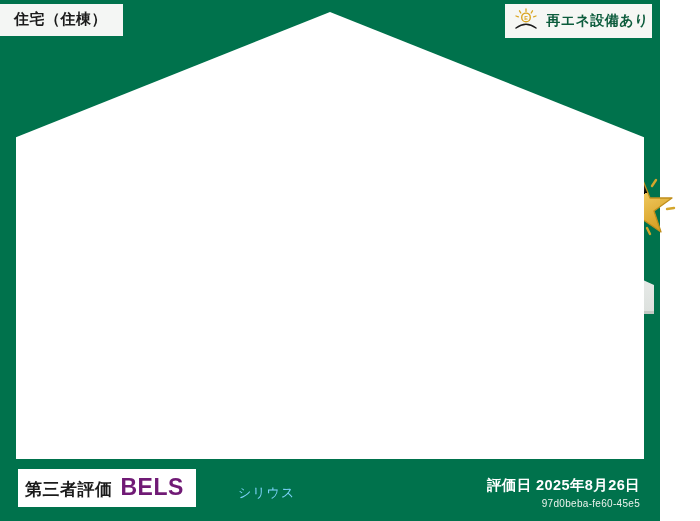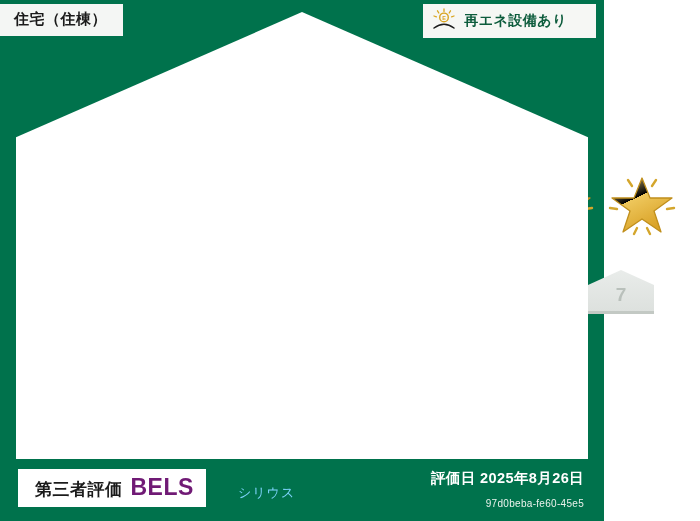--- a/index.html
+++ b/index.html
@@ -4,39 +4,39 @@
 <style>
   * { box-sizing: border-box; margin: 0; padding: 0; }
   body {
     width: 700px; height: 521px;
     font-family: "Liberation Sans", "DejaVu Sans", sans-serif;
     background: #ffffff;
     overflow: hidden;
   }
   #label-root {
     position: relative;
-    width: 604px; height: 521px;
+    width: 660px; height: 521px;
     background: #00724c;
   }
 
   
   .cat-chip {
     position: absolute; left: 0; top: 4px;
     background: #f4f6f4;
     padding: 6px 16px 7px 14px;
     font-size: 15px; font-weight: bold; color: #1b1b1b;
     letter-spacing: 0.5px;
     z-index: 6;
   }
 
   
   .reneng-badge {
     position: absolute; right: 8px; top: 4px;
     background: #f6f7f4;
-    padding: 4px 29px 4px 8px;
+    padding: 4px 3px 4px 8px;
     display: flex; align-items: center; gap: 7px;
     z-index: 6;
   }
   .reneng-badge .txt {
     font-size: 14px; font-weight: bold; color: #0d5c3c; letter-spacing: .5px;
   }
 
   
   .house-card {
     position: absolute;
@@ -156,32 +156,32 @@
     color: #231417; font-size: 11px; font-weight: bold;
     text-align: center; line-height: 19px;
   }
   .zehm-logo { display: inline-flex; align-items: center; gap: 2px; vertical-align: -7px; margin-left: 4px; }
   .zehm-sub { font-size: 5px; color: #3f7f57; line-height: 1.1; font-weight: bold; }
 
   
   .footer { position: absolute; left: 0; right: 0; bottom: 0; height: 62px; z-index: 4; }
   .bels-chip {
     position: absolute; left: 18px; bottom: 14px;
-    background: #ffffff; padding: 5px 12px 6px 17px;
+    background: #ffffff; padding: 5px 12px 6px 7px;
     display: flex; align-items: baseline; gap: 8px;
   }
   .bels-chip .jp { font-size: 17px; font-weight: bold; color: #1b1b1b; letter-spacing: .5px; }
   .bels-chip .en { font-size: 23px; font-weight: bold; color: #701a75; letter-spacing: .5px; }
   .bels-sub {
     position: absolute; left: 238px; bottom: 19px;
     font-size: 13px; color: #7dd3fc; letter-spacing: 1px;
   }
   .footer-right { position: absolute; right: 20px; bottom: 12px; text-align: right; color: #ffffff; }
   .footer-right .date { font-size: 14.5px; font-weight: bold; letter-spacing: .4px; text-align: center; }
-  .footer-right .uid { font-size: 10px; margin-top: 10px; letter-spacing: .3px; color: #eaf2ec; }
+  .footer-right .uid { font-size: 10px; margin-top: 3px; letter-spacing: .3px; color: #eaf2ec; }
 </style>
 </head>
 <body>
 
 <div id="label-root">
 
   <div class="house-card"></div>
 
   <div class="cat-chip">住宅（住棟）</div>
 

